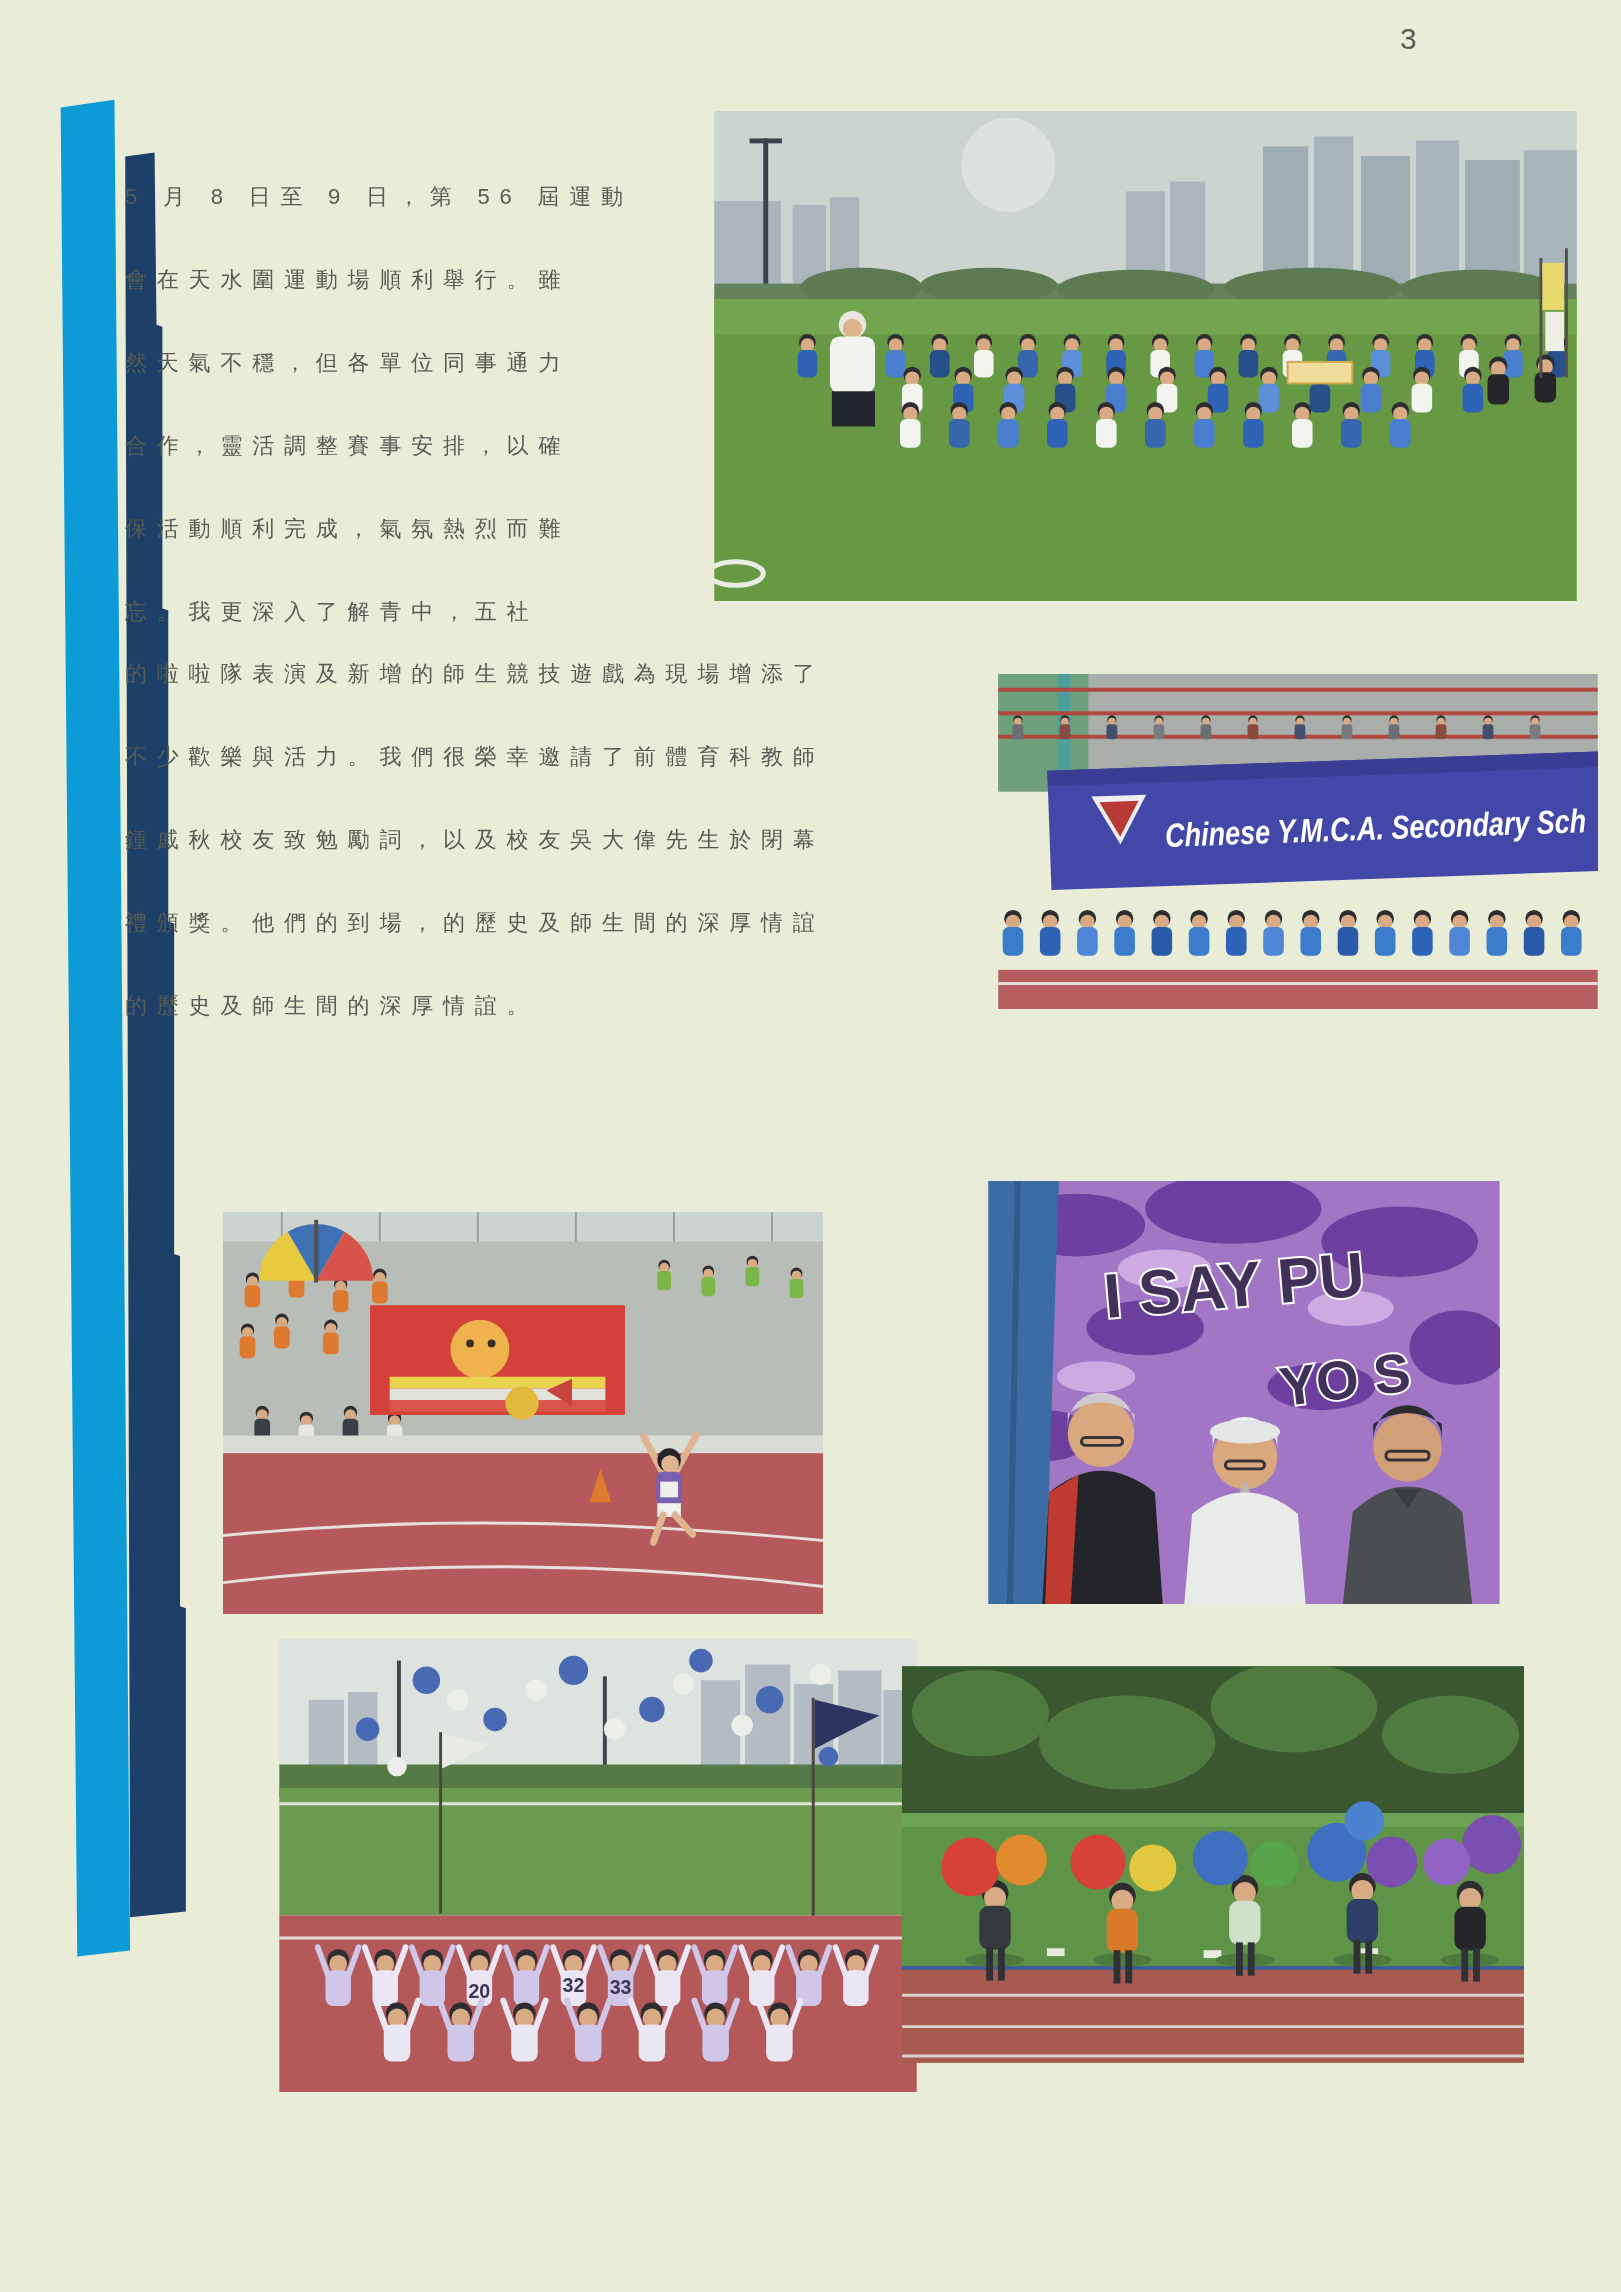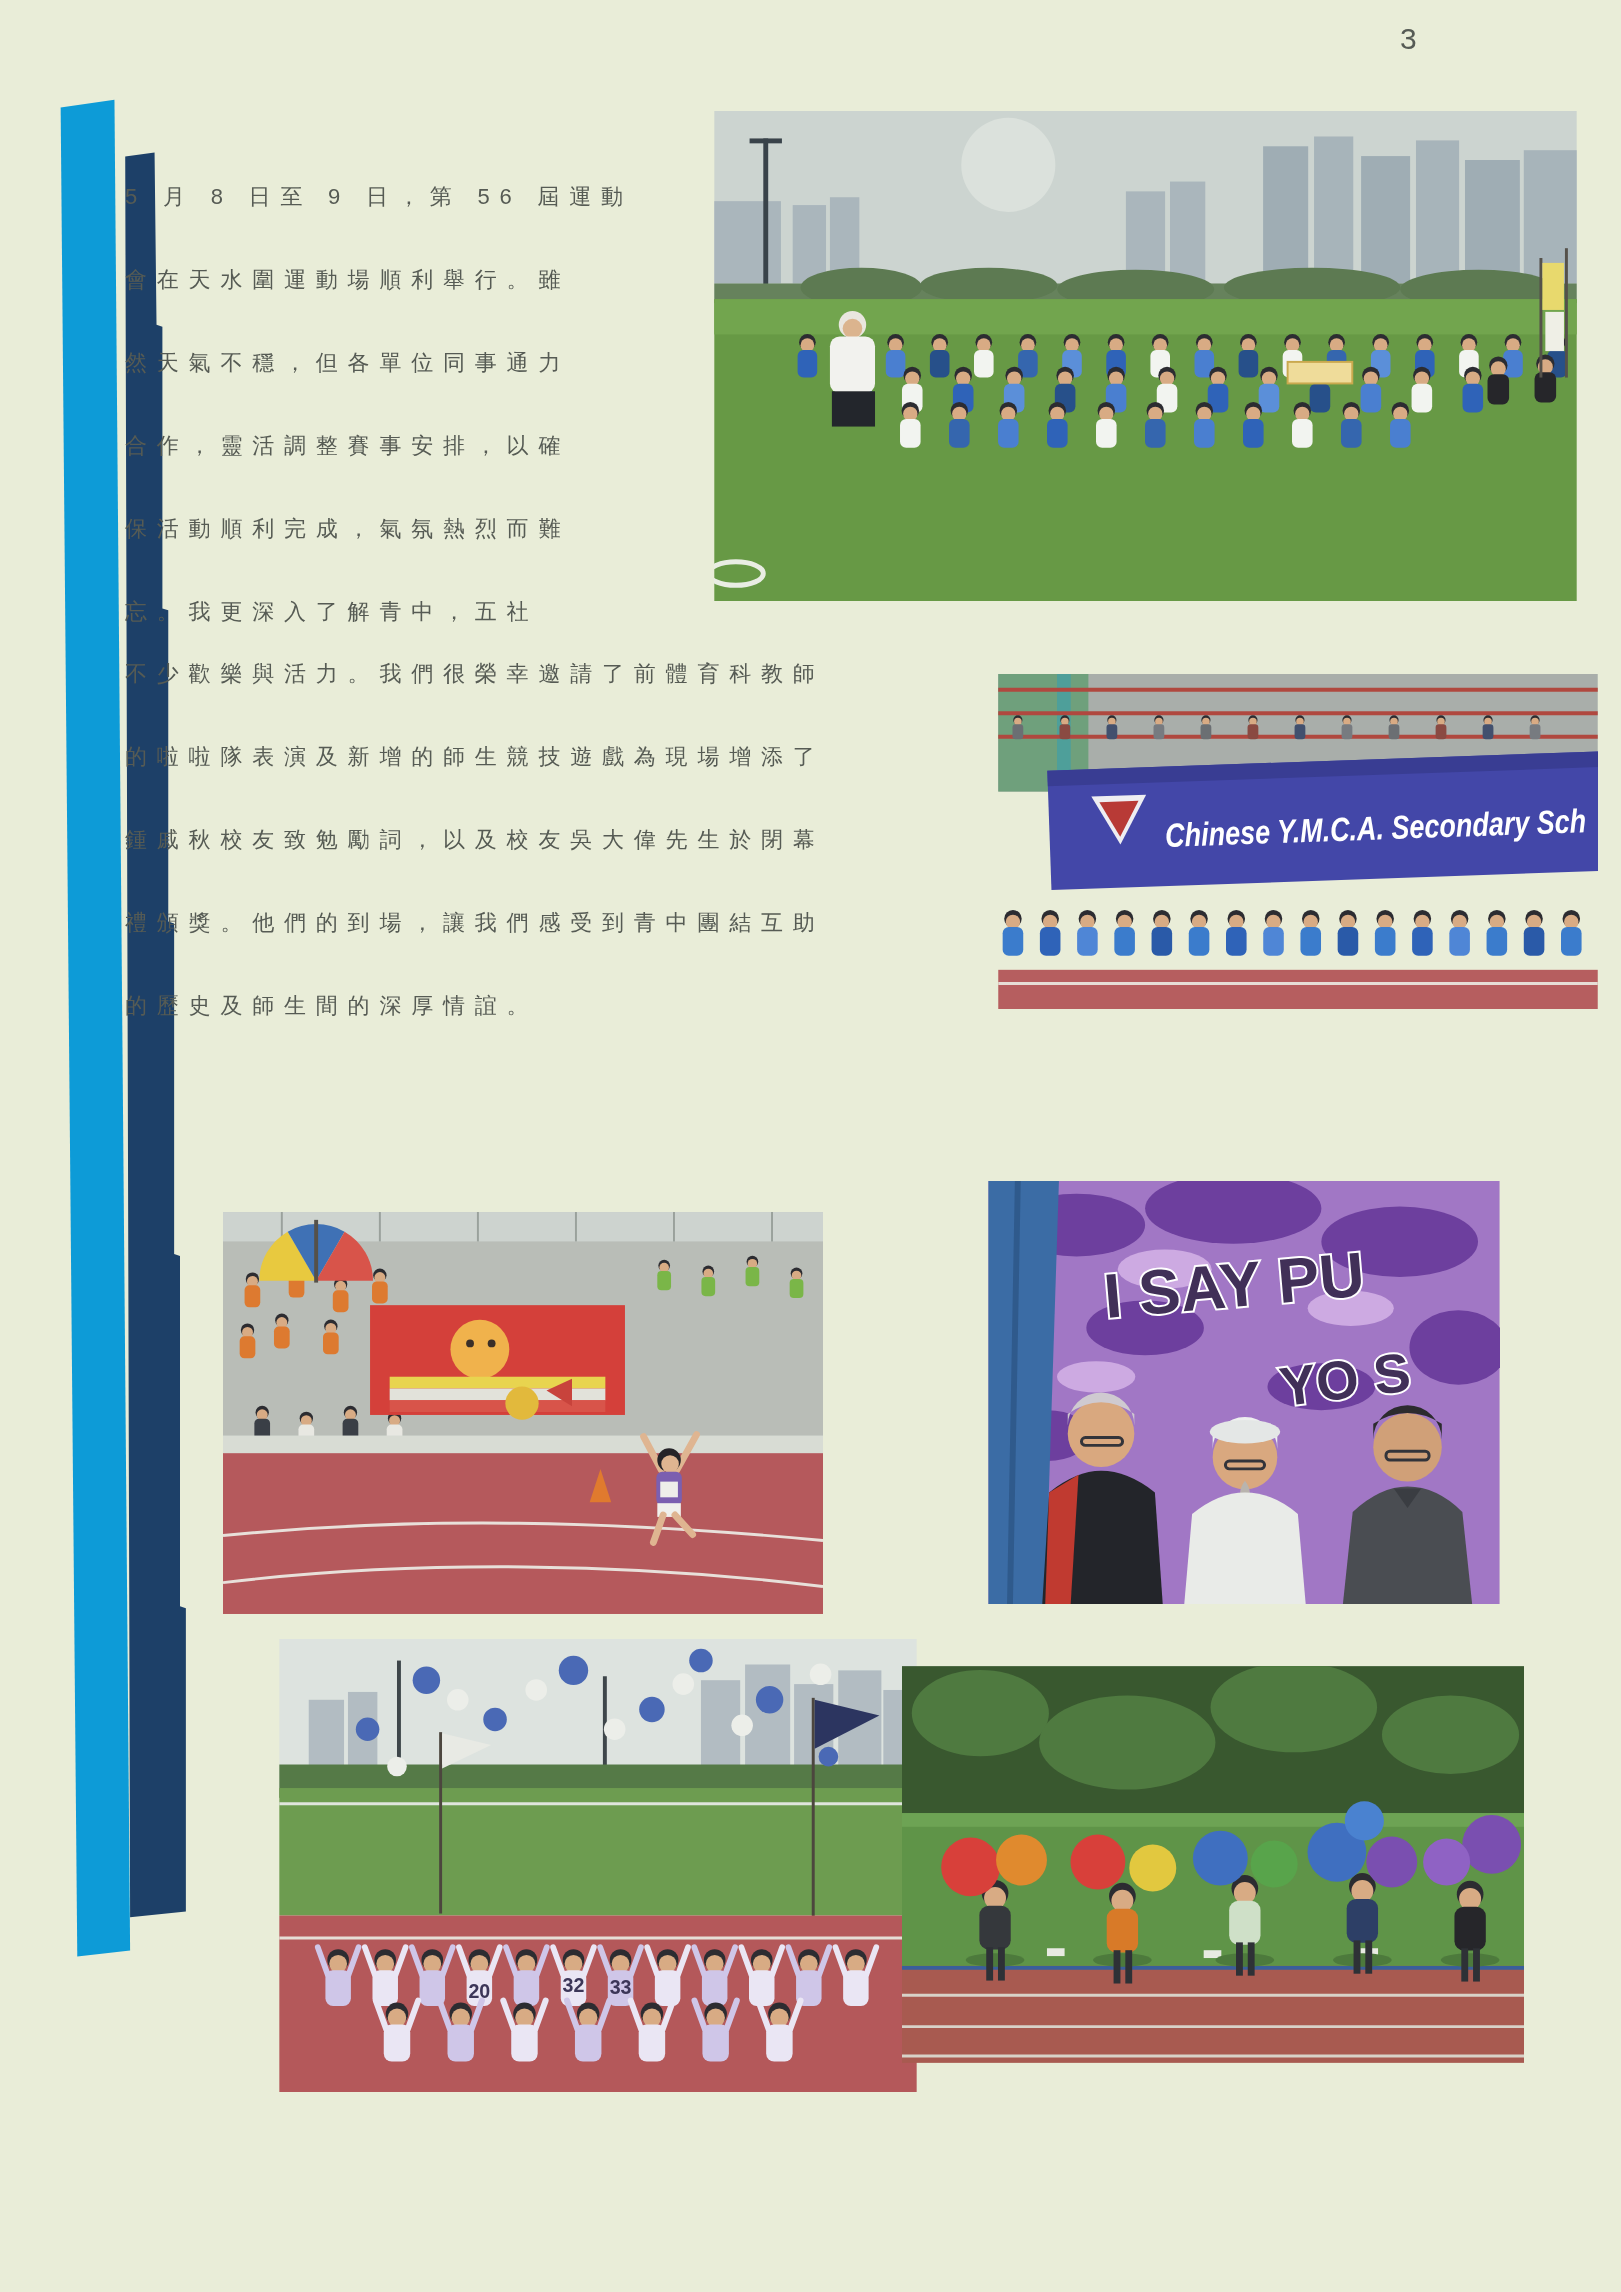--- a/index.html
+++ b/index.html
@@ -34,24 +34,24 @@
 
   <div class="text-narrow">
     <p class="line">5 月 8 日至 9 日，第 56 屆運動</p>
     <p class="line">會在天水圍運動場順利舉行。雖</p>
     <p class="line">然天氣不穩，但各單位同事通力</p>
     <p class="line">合作，靈活調整賽事安排，以確</p>
     <p class="line">保活動順利完成，氣氛熱烈而難</p>
     <p class="line">忘。我更深入了解青中，五社</p>
   </div>
   <div class="text-wide">
+    <p class="line">的啦啦隊表演及新增的師生競技遊戲為現場增添了</p>
     <p class="line">不少歡樂與活力。我們很榮幸邀請了前體育科教師</p>
-    <p class="line">的啦啦隊表演及新增的師生競技遊戲為現場增添了</p>
     <p class="line">鍾戚秋校友致勉勵詞，以及校友吳大偉先生於閉幕</p>
-    <p class="line">禮頒獎。他們的到場，讓我們感受到青中團結互助</p>
+    <p class="line">禮頒獎。他們的到場，的歷史及師生間的深厚情誼</p>
     <p class="line">的歷史及師生間的深厚情誼。</p>
   </div>
 
   <div class="photo p1">
     <svg viewBox="0 0 880 500">
       <rect width="880" height="192" fill="#ccd4d0"></rect>
       <circle cx="300" cy="55" r="48" fill="#dbe1dc"></circle>
 
       <g fill="#aab6bc">
         <rect x="0" y="92" width="68" height="84"></rect>

